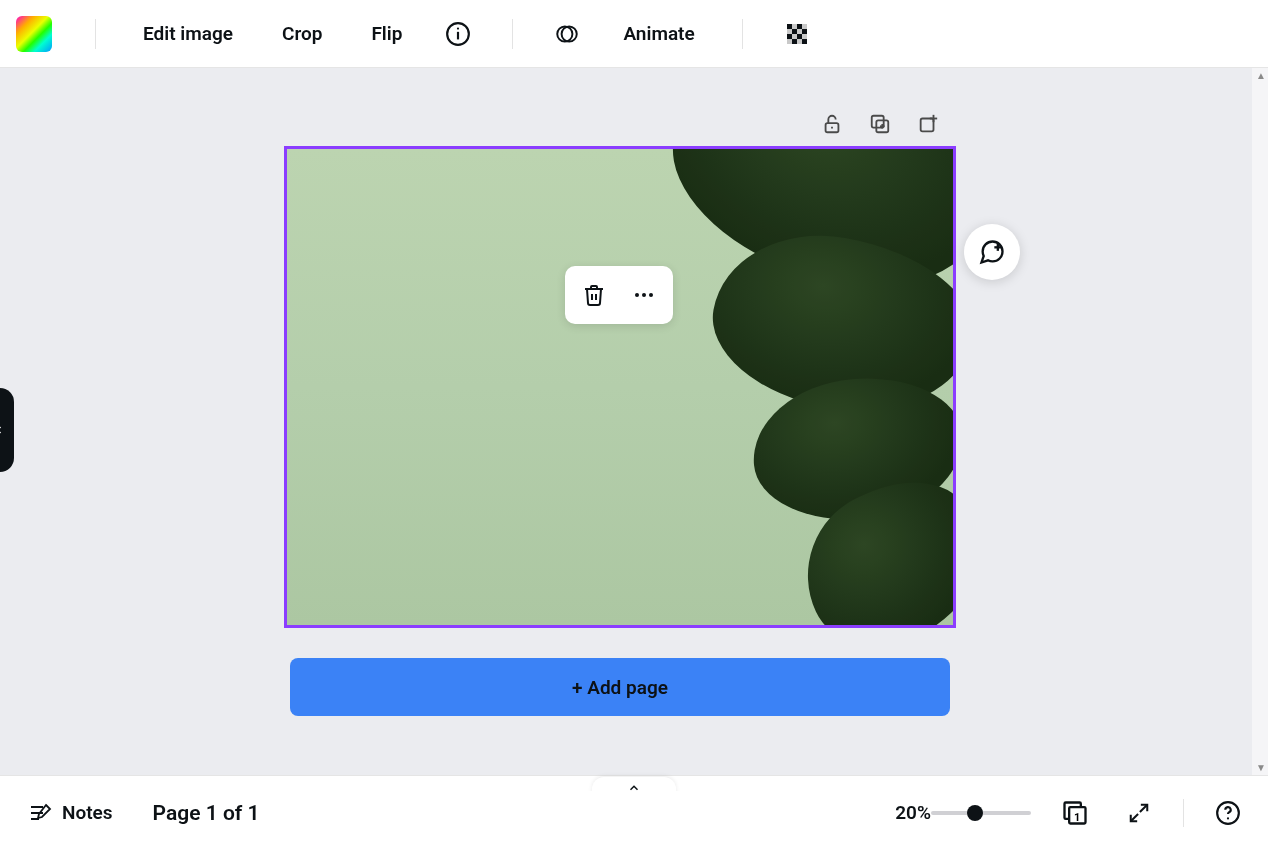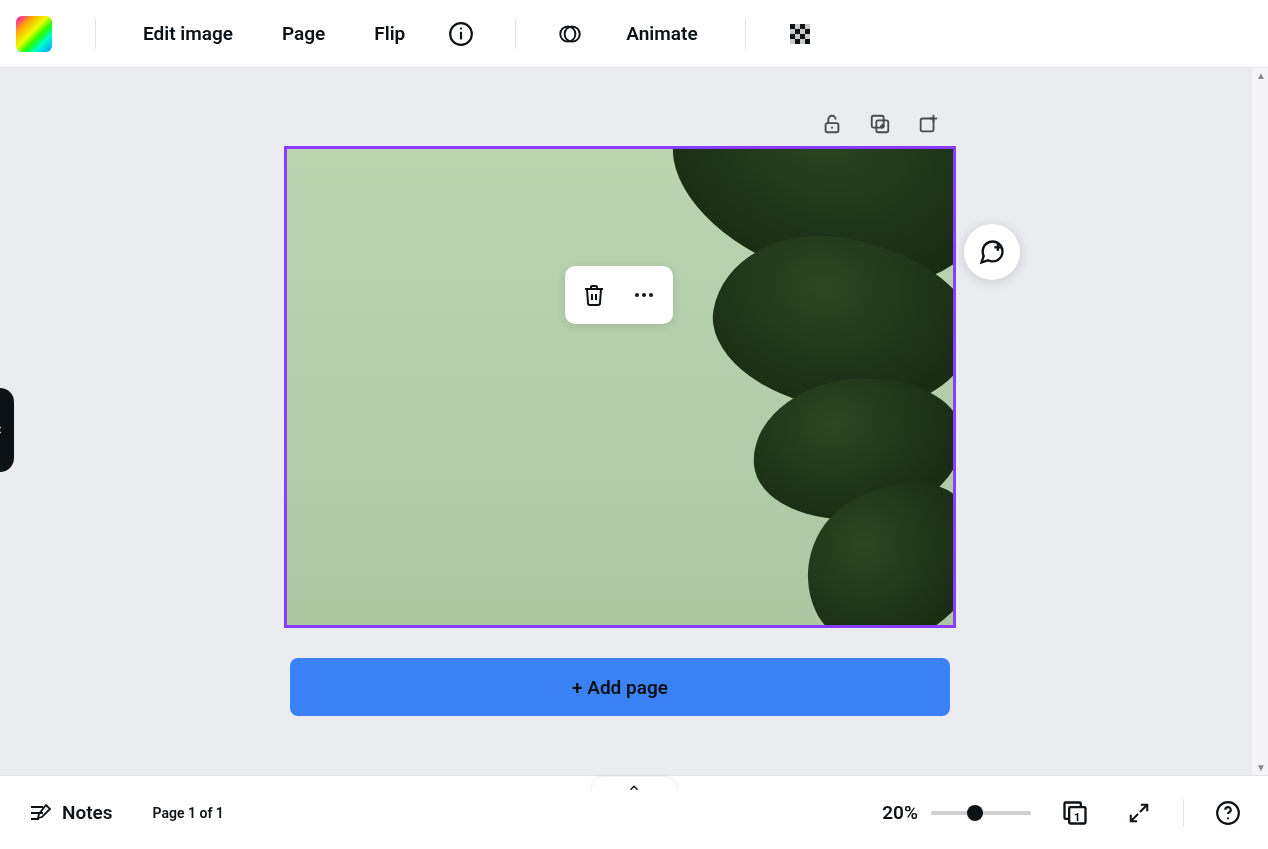--- a/index.html
+++ b/index.html
@@ -194,23 +194,23 @@
       display:flex;
       align-items:center;
       padding:0 20px;
       gap:24px;
     }
     .notes-btn {
       display:flex; align-items:center; gap:10px;
       font-size:19px; font-weight:600; color:#0d1216;
       cursor:pointer; padding:6px 8px; border-radius:6px;
     }
-    .page-indicator { font-size:14px; font-weight:600; color:#0d1216; cursor:pointer; padding:6px 8px; border-radius:6px; }
+    .page-indicator { font-size:21px; font-weight:600; color:#0d1216; cursor:pointer; padding:6px 8px; border-radius:6px; }
     .spacer { flex:1; }
-    .zoom-group { display:flex; align-items:center; gap:13px; }
+    .zoom-group { display:flex; align-items:center; gap:0; }
     .zoom-val { font-size:19px; font-weight:600; color:#0d1216; }
     .zoom-slider {
       width:100px; height:4px; background:#d0d0d4; border-radius:2px; position:relative;
     }
     .zoom-knob {
       position:absolute; left:44px; top:50%; transform:translate(-50%,-50%);
       width:16px; height:16px; background:#0d1216; border-radius:50%;
     }
     .bb-icon {
       width:40px; height:40px; display:flex; align-items:center; justify-content:center; cursor:pointer; border-radius:6px;
@@ -218,21 +218,21 @@
     .bb-divider { width:1px; height:28px; background:#e3e3e3; }
   </style>
 </head>
 <body>
 
 <div class="toolbar">
   <div class="color-swatch"></div>
   <div class="tb-divider"></div>
 
   <div class="tb-btn">Edit image</div>
-  <div class="tb-btn">Page</div>
+  <div class="tb-btn">Crop</div>
   <div class="tb-btn">Flip</div>
 
   <div class="tb-icon-btn">
     <svg width="26" height="26" viewBox="0 0 24 24" fill="none" stroke="#0d1216" stroke-width="2">
         <circle cx="12" cy="12" r="10"></circle>
         <line x1="12" y1="10" x2="12" y2="17"></line>
         <circle cx="12" cy="7" r="1" fill="#0d1216" stroke="none"></circle>
       </svg>
   </div>
 

